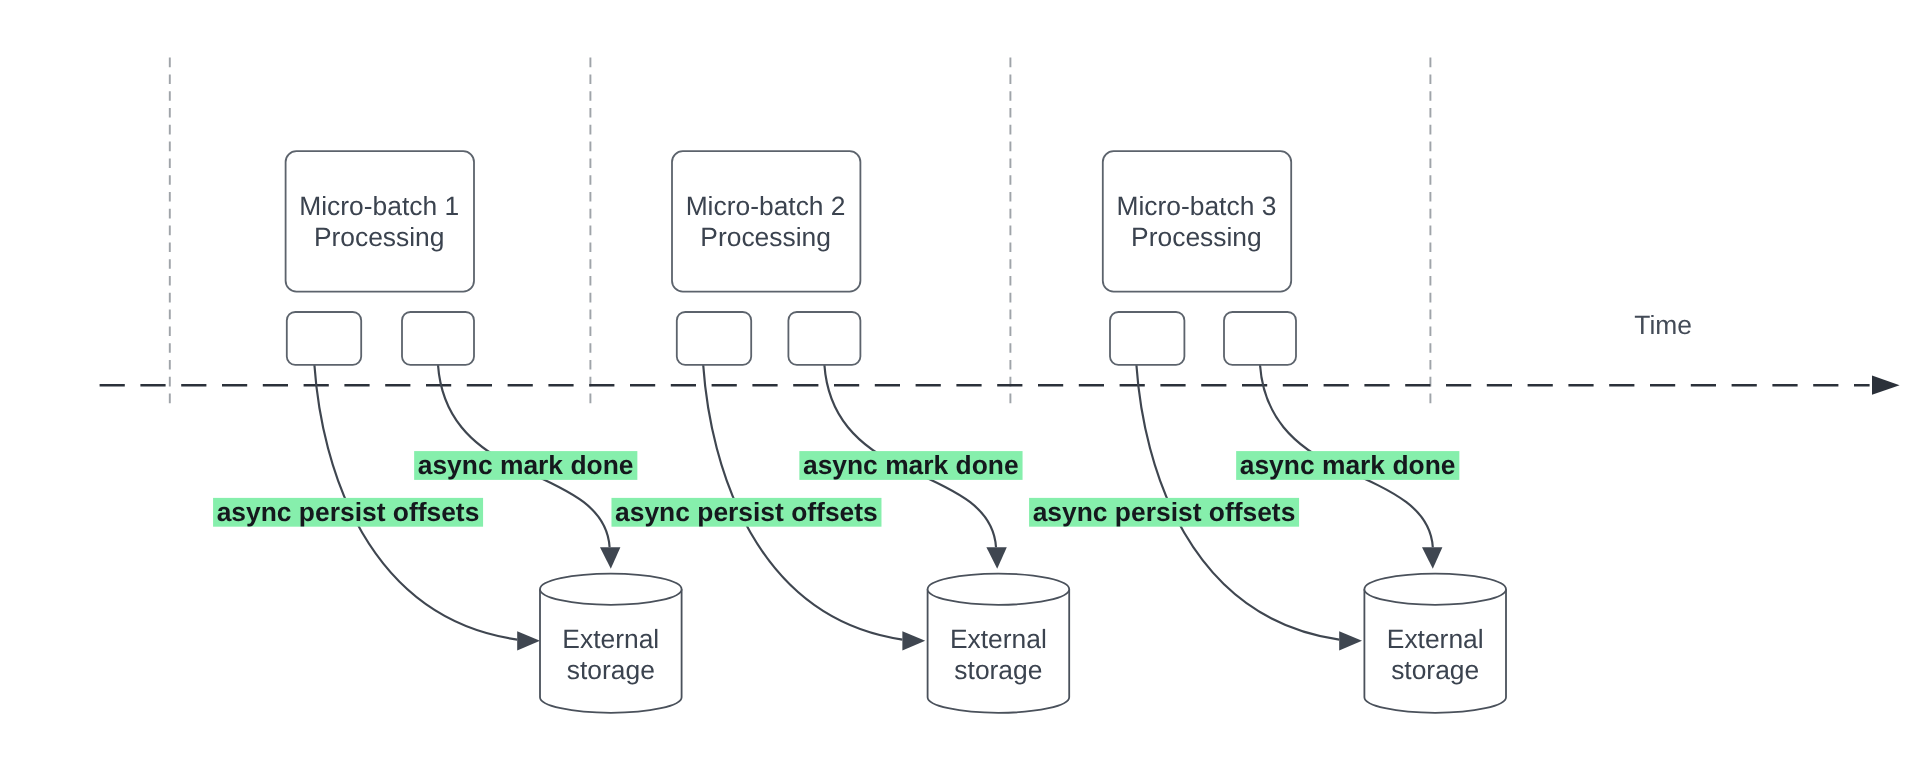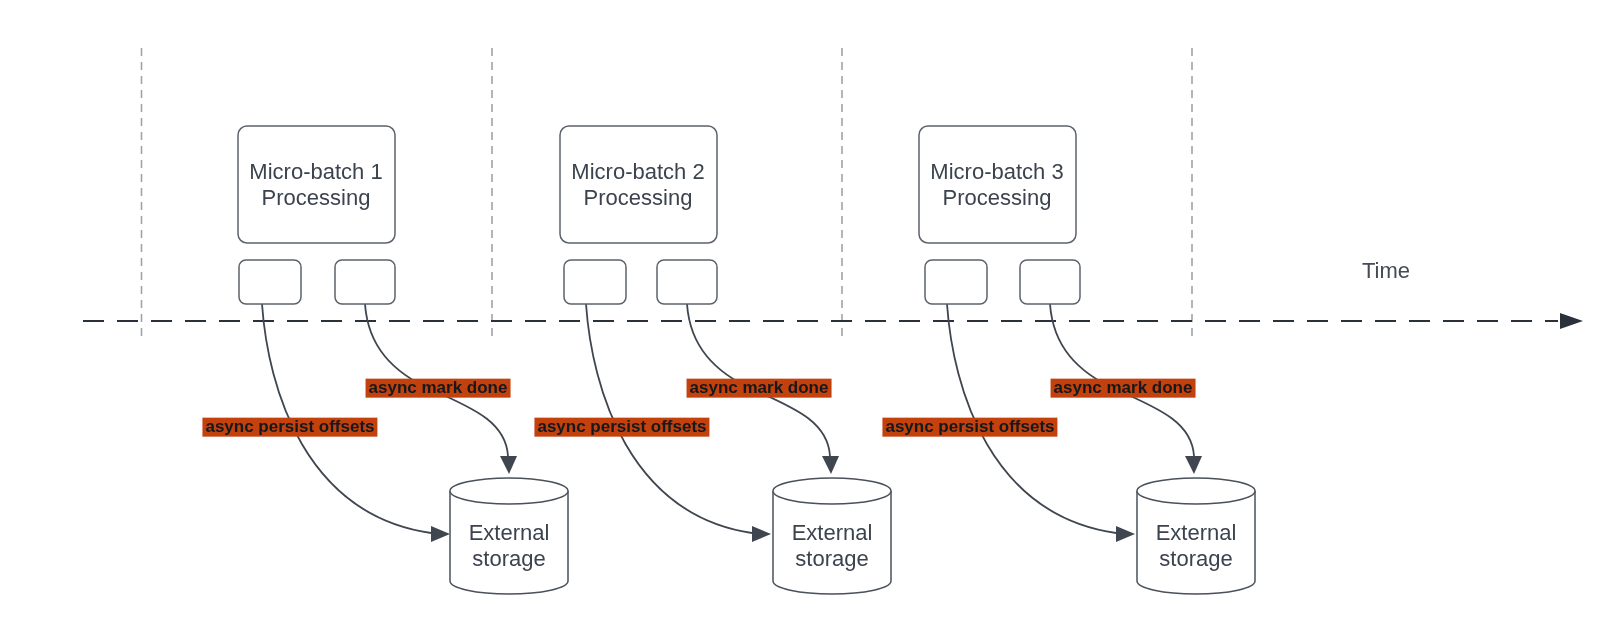--- a/index.html
+++ b/index.html
@@ -8,22 +8,22 @@
     font-family:"Liberation Sans","DejaVu Sans",sans-serif;overflow:hidden;
   }
   #diagram-svg{position:absolute;left:0;top:0;}
   svg text{
     font-family:"Liberation Sans","DejaVu Sans",sans-serif;
     fill:#3b434f;font-size:22px;
   }
   svg text.axis-label{fill:#434b57;}
   .float-label{
     position:absolute;transform:translate(-50%,-50%);
-    font-size:17px;font-weight:bold;color:#15181d;
-    background:#c2410c;padding:0 3px;white-space:nowrap;line-height:1.1;
+    font-size:22px;font-weight:bold;color:#15181d;
+    background:#86efac;padding:0 3px;white-space:nowrap;line-height:1.1;
   }
 </style>
 </head>
 <body>
 
 <div id="stage">
   <svg id="diagram-svg" width="1600" height="642" viewBox="0 0 1600 642">
 
     <g stroke="#9fa4a9" stroke-width="1.6" stroke-dasharray="8 6">
       <line x1="141.5" y1="48" x2="141.5" y2="339"></line>

